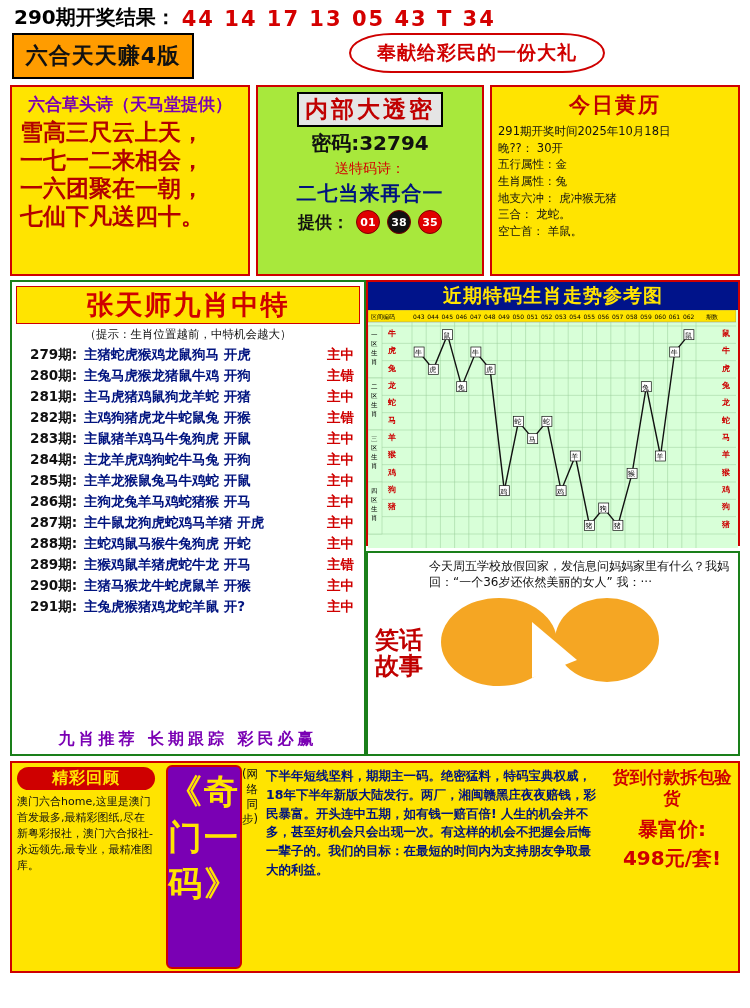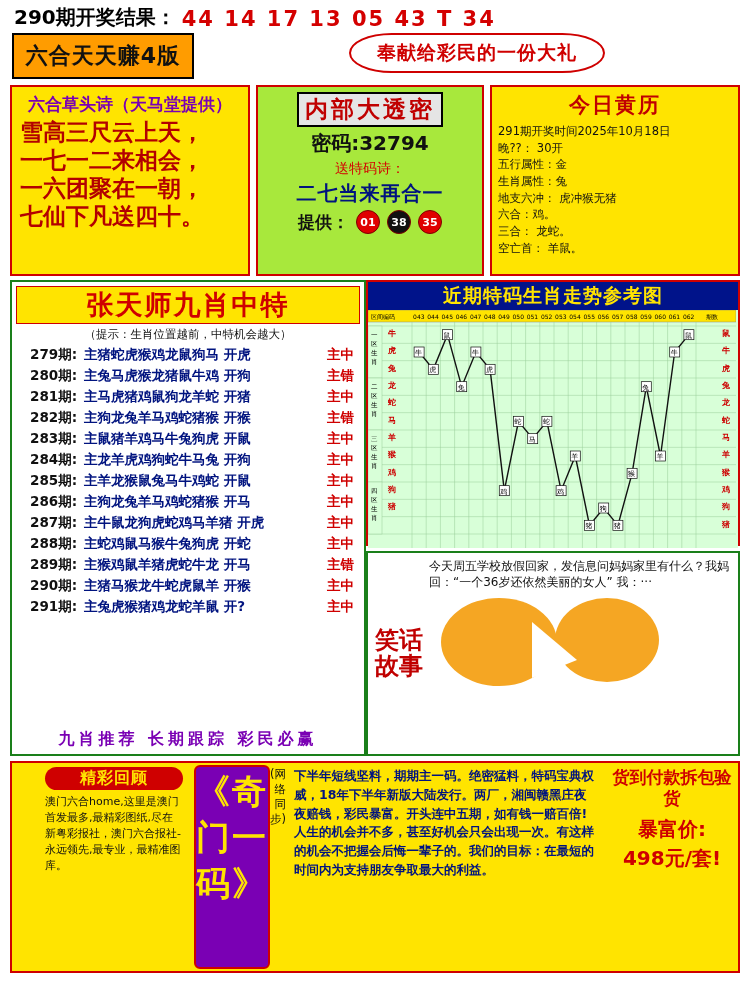--- a/index.html
+++ b/index.html
@@ -123,21 +123,21 @@
   .joke-text{
     font-size:12px;color:#111;line-height:1.35;padding:2px 2px 0 2px;position:relative;z-index:2;
   }
   .blob{position:absolute;z-index:1;}
 
   
   .bottom{
     margin:5px 10px 0 10px;border:2px solid #cf0000;background:#ffe400;
     height:212px;box-sizing:border-box;display:flex;
   }
-  .bl{width:148px;box-sizing:border-box;padding:4px 5px;margin-left:28px;}
+  .bl{width:148px;box-sizing:border-box;padding:4px 5px;}
   .bl-tag{
     background:#cf0000;color:#ffe400;font-size:16px;font-weight:bold;text-align:center;
     border-radius:12px;padding:1px 0;letter-spacing:1px;
   }
   .bl-text{font-size:11px;color:#111;line-height:1.45;margin-top:4px;}
   .bc{flex:1;box-sizing:border-box;padding:2px 6px;display:flex;}
   .bc-banner{
     background:#7a00b4;border:2px solid #cf0000;color:#ffe400;text-align:center;
     font-size:34px;font-weight:bold;letter-spacing:2px;padding:2px 0;border-radius:6px;
   }
@@ -191,21 +191,20 @@
     </div>
 
     <div class="cal-box">
       <div class="cal-title">今日黄历</div>
       <div class="cal-lines">
         <div>291期开奖时间2025年10月18日</div>
         <div>晚??：  30开</div>
         <div>五行属性：金</div>
         <div>生肖属性：兔</div>
         <div>地支六冲： 虎冲猴无猪</div>
-        <div>六合：鸡。</div>
         <div>三合： 龙蛇。</div>
         <div>空亡首： 羊鼠。</div>
       </div>
     </div>
   </div>
 
   <div class="mid-area">
 
     <div class="left-col">
       <div class="nine-box">
@@ -222,21 +221,21 @@
               <span class="content">主兔马虎猴龙猪鼠牛鸡 开狗</span>
               <span class="res miss">主错</span>
             </div>
             <div class="row">
               <span class="per">281期:</span>
               <span class="content">主马虎猪鸡鼠狗龙羊蛇 开猪</span>
               <span class="res hit">主中</span>
             </div>
             <div class="row">
               <span class="per">282期:</span>
-              <span class="content">主狗龙兔羊马鸡蛇猪猴 开猴</span>
+              <span class="content">主鸡狗猪虎龙牛蛇鼠兔 开猴</span>
               <span class="res miss">主错</span>
             </div>
             <div class="row">
               <span class="per">283期:</span>
               <span class="content">主鼠猪羊鸡马牛兔狗虎 开鼠</span>
               <span class="res hit">主中</span>
             </div>
             <div class="row">
               <span class="per">284期:</span>
               <span class="content">主龙羊虎鸡狗蛇牛马兔 开狗</span>

